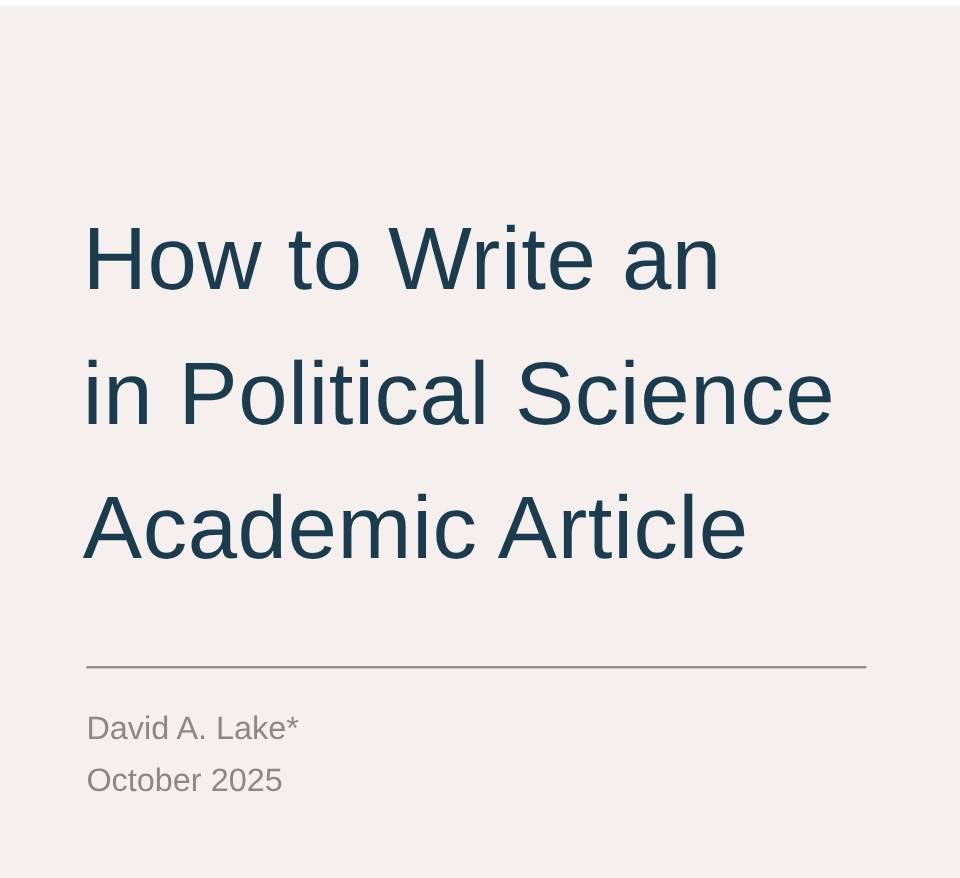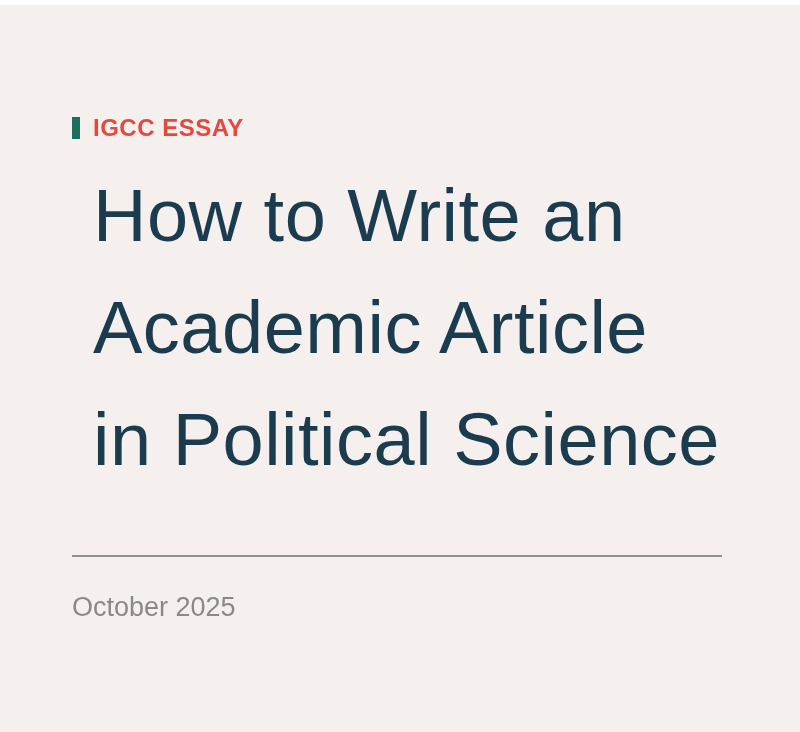--- a/index.html
+++ b/index.html
@@ -52,21 +52,20 @@
     width: 700px;
     color: #1b3c4e;
     font-family: "Liberation Sans", "DejaVu Sans", sans-serif;
     font-weight: 300;
     font-size: 74px;
     line-height: 112px;
     letter-spacing: 0.5px;
   }
   .title-line {
     white-space: nowrap;
-    margin-left: 24px;
   }
   .divider {
     position: absolute;
     left: 72px;
     top: 555px;
     width: 650px;
     height: 2px;
     background: #8f918e;
   }
   .byline {
@@ -82,30 +81,27 @@
     white-space: nowrap;
   }
 </style>
 </head>
 <body>
 
 <div class="page">
 
   <div class="page-bg"></div>
 
-  <div class="eyebrow">
-    <span class="eyebrow-bar"></span>
-    <span class="eyebrow-label">IGCC ESSAY</span>
-  </div>
 
   <div class="title">
     <div class="title-line">How to Write an</div>
+    <div class="title-line">in Political Science</div>
     <div class="title-line">Academic Article</div>
-    <div class="title-line">in Political Science</div>
   </div>
 
   <div class="divider"></div>
 
   <div class="byline">
+    <div class="byline-line">David A. Lake*</div>
     <div class="byline-line">October 2025</div>
   </div>
 
 </div>
 
 </body></html>

